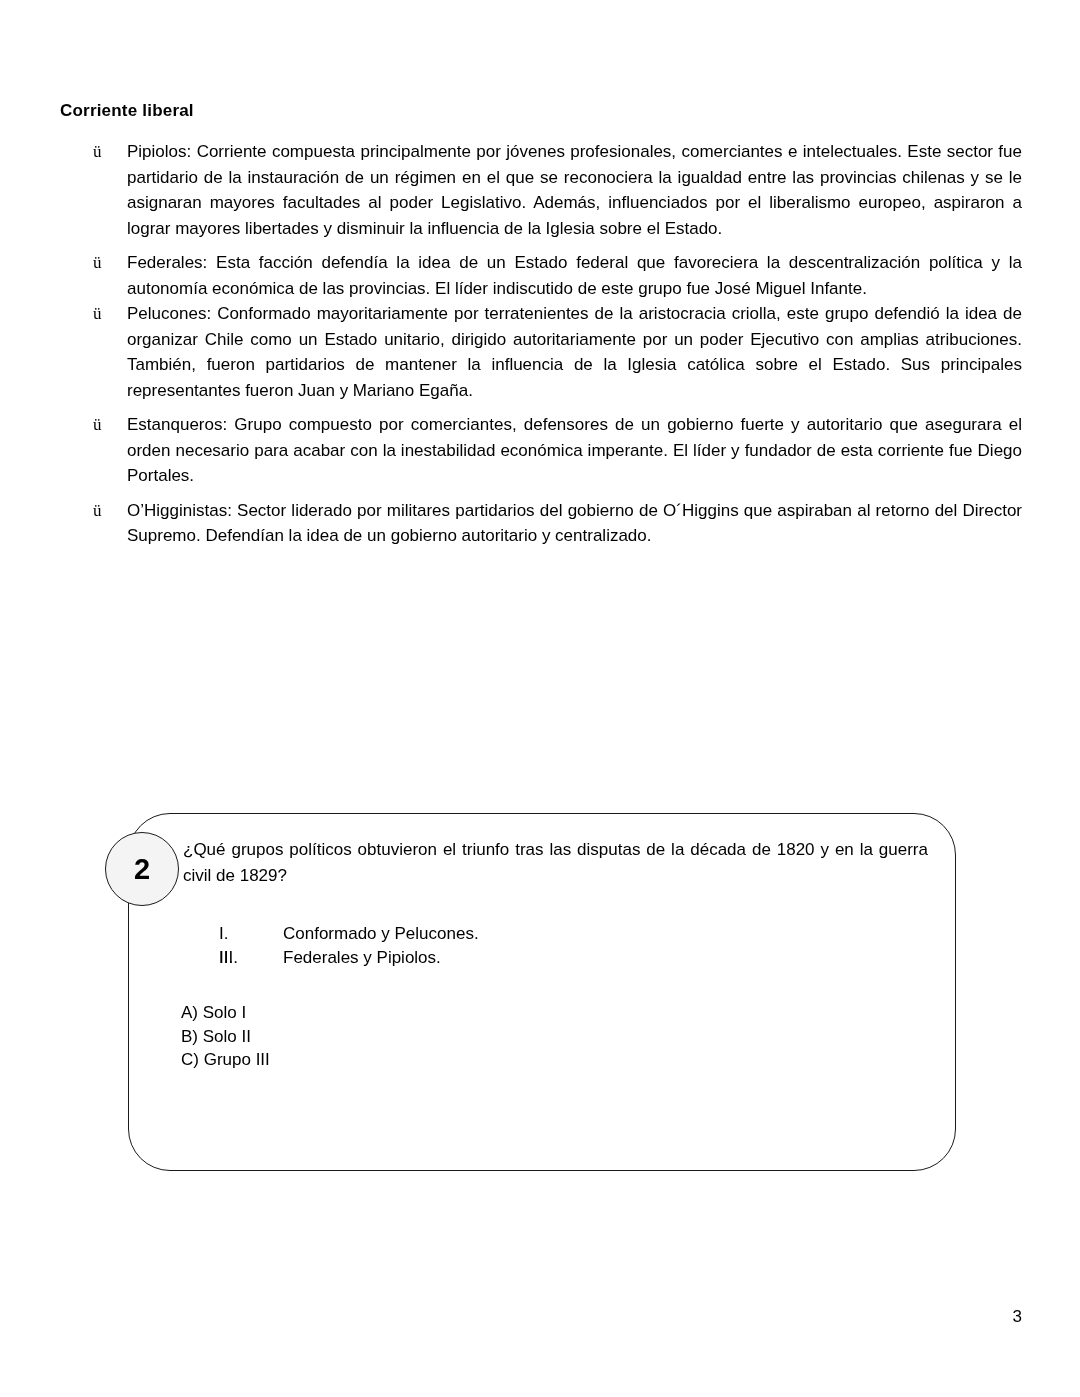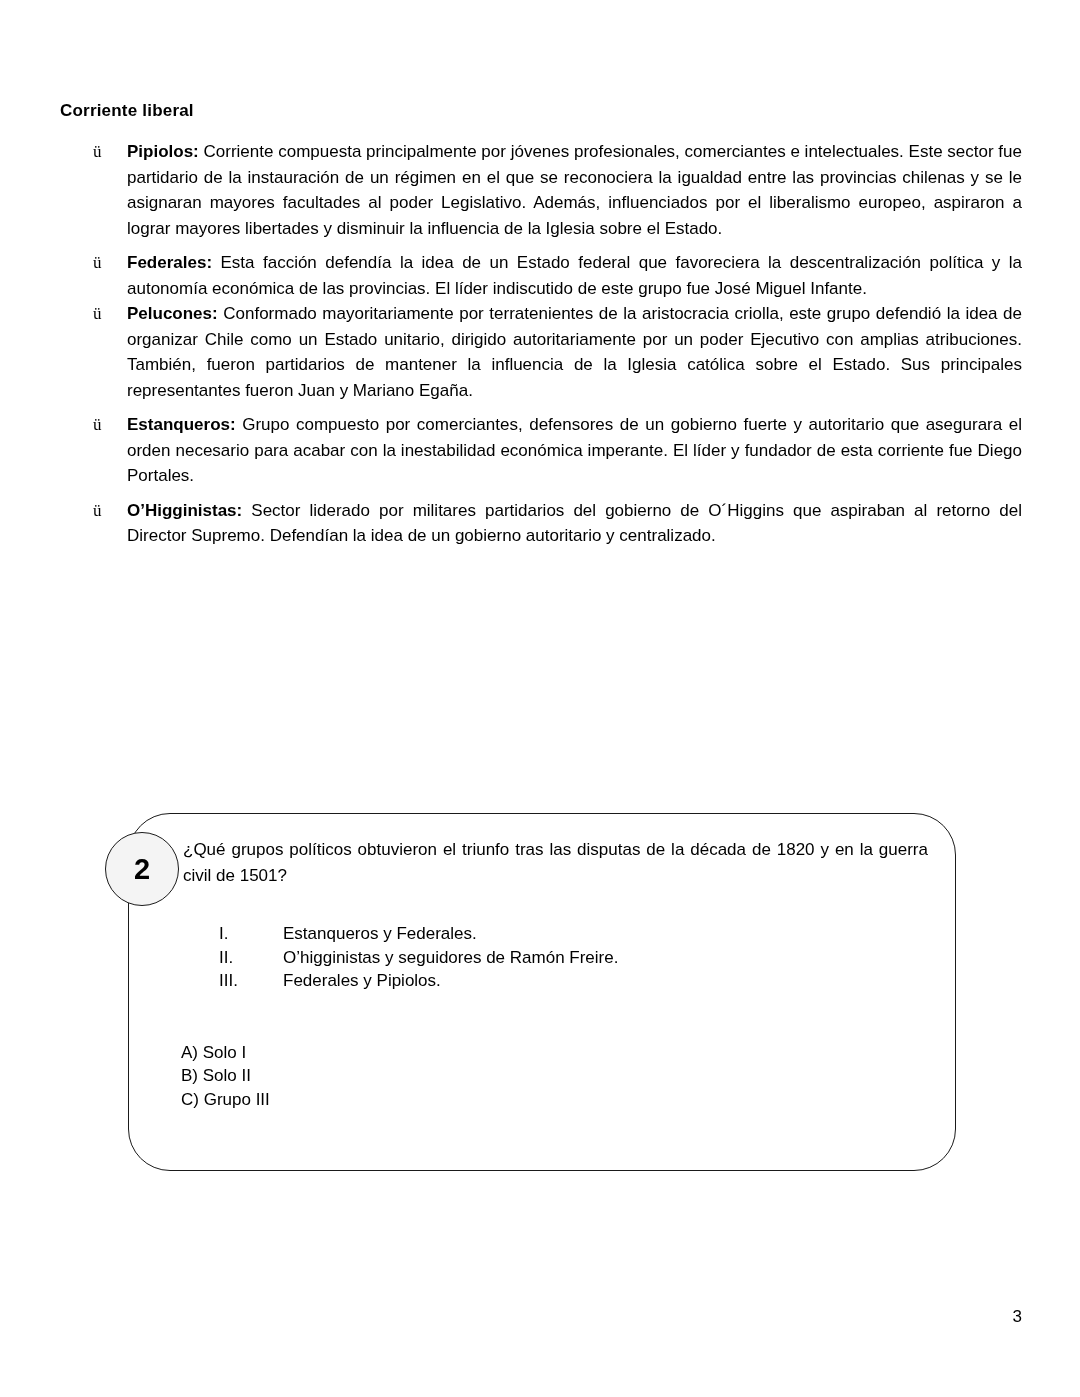--- a/index.html
+++ b/index.html
@@ -64,21 +64,21 @@
   .bullet-marker {
     position: absolute;
     left: 33px;
     top: 0;
     font-size: 17px;
     line-height: 25.5px;
     font-family: "Liberation Serif", serif;
   }
 
   .term {
-    font-weight: bold;
+    font-weight: normal;
   }
 
   
   .question-block {
     position: absolute;
     left: 105px;
     top: 805px;
     width: 870px;
     height: 380px;
   }
@@ -144,21 +144,21 @@
 
   .roman-numeral {
     position: absolute;
     left: 36px;
     top: 0;
     width: 55px;
     text-align: left;
   }
 
   .answer-list {
-    margin: 48px 0 0 0;
+    margin: 32px 0 0 0;
     padding: 0;
     list-style: none;
     margin-left: -2px;
   }
 
   .answer-item {
     font-size: 17px;
     line-height: 23.5px;
   }
 
@@ -209,30 +209,29 @@
   </div>
 
   <div class="question-block">
 
     <div class="question-box"></div>
 
     <div class="question-badge">2</div>
 
     <div class="question-inner">
 
-      <p class="question-text">¿Qué grupos políticos obtuvieron el triunfo tras las disputas de la década de 1820 y en la guerra civil de 1501?</p>
+      <p class="question-text">¿Qué grupos políticos obtuvieron el triunfo tras las disputas de la década de 1820 y en la guerra civil de 1829?</p>
 
       <ul class="roman-list">
         <li class="roman-item">
           <span class="roman-numeral">I.</span>
-          <span>Estanqueros y Federales.</span>
+          <span>Conformado y Pelucones.</span>
         </li>
         <li class="roman-item">
           <span class="roman-numeral">II.</span>
-          <span>O’higginistas y seguidores de Ramón Freire.</span>
         </li>
         <li class="roman-item">
           <span class="roman-numeral">III.</span>
           <span>Federales y Pipiolos.</span>
         </li>
       </ul>
 
       <ul class="answer-list">
         <li class="answer-item">A) Solo I</li>
         <li class="answer-item">B) Solo II</li>

